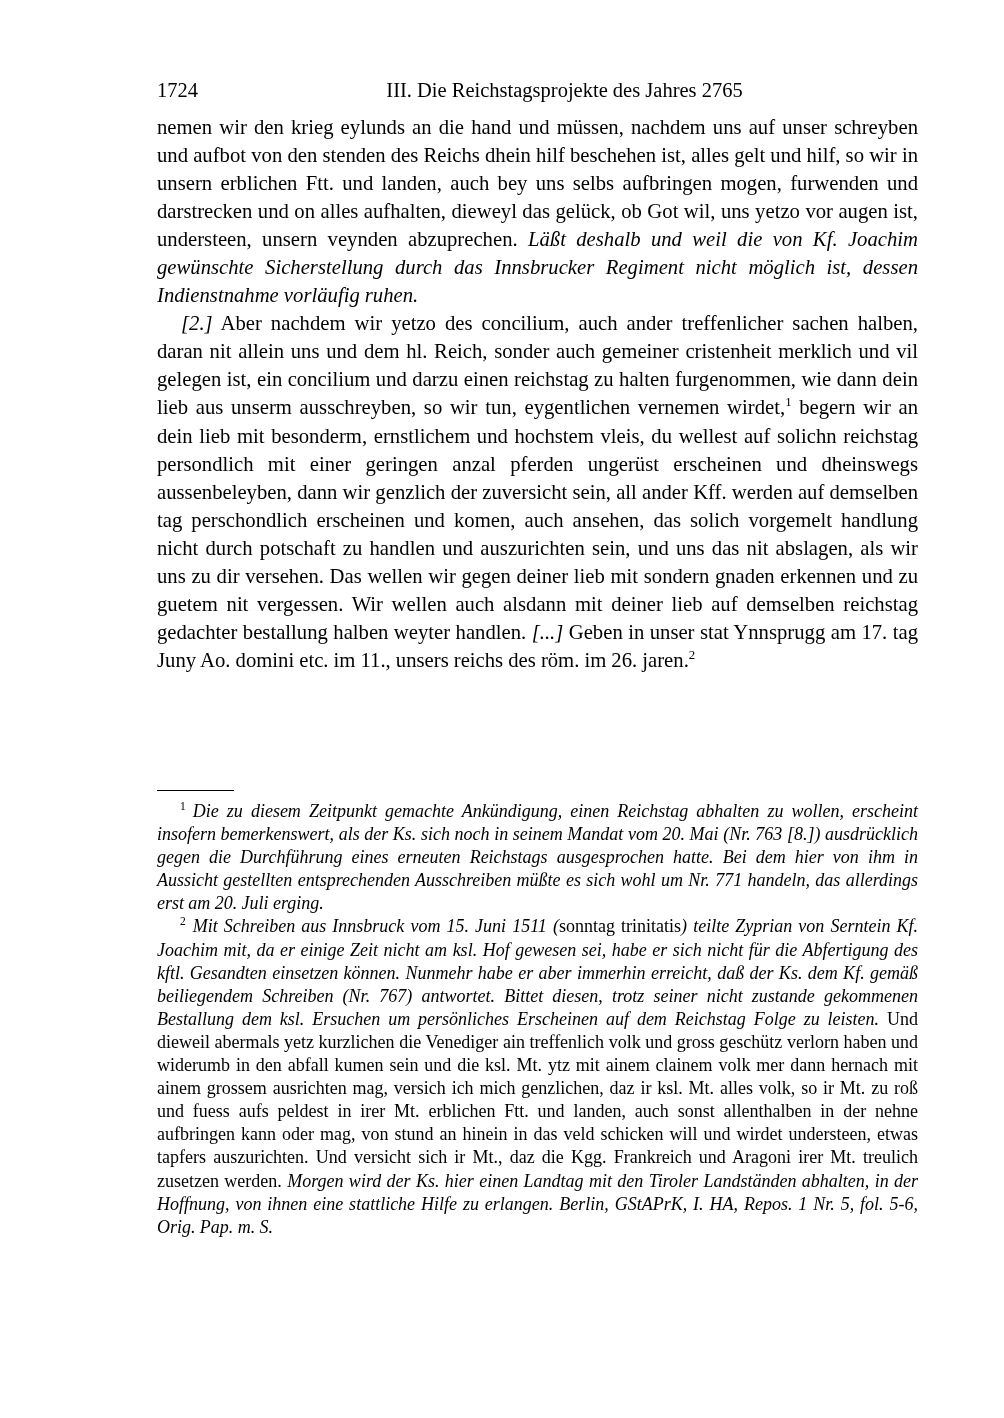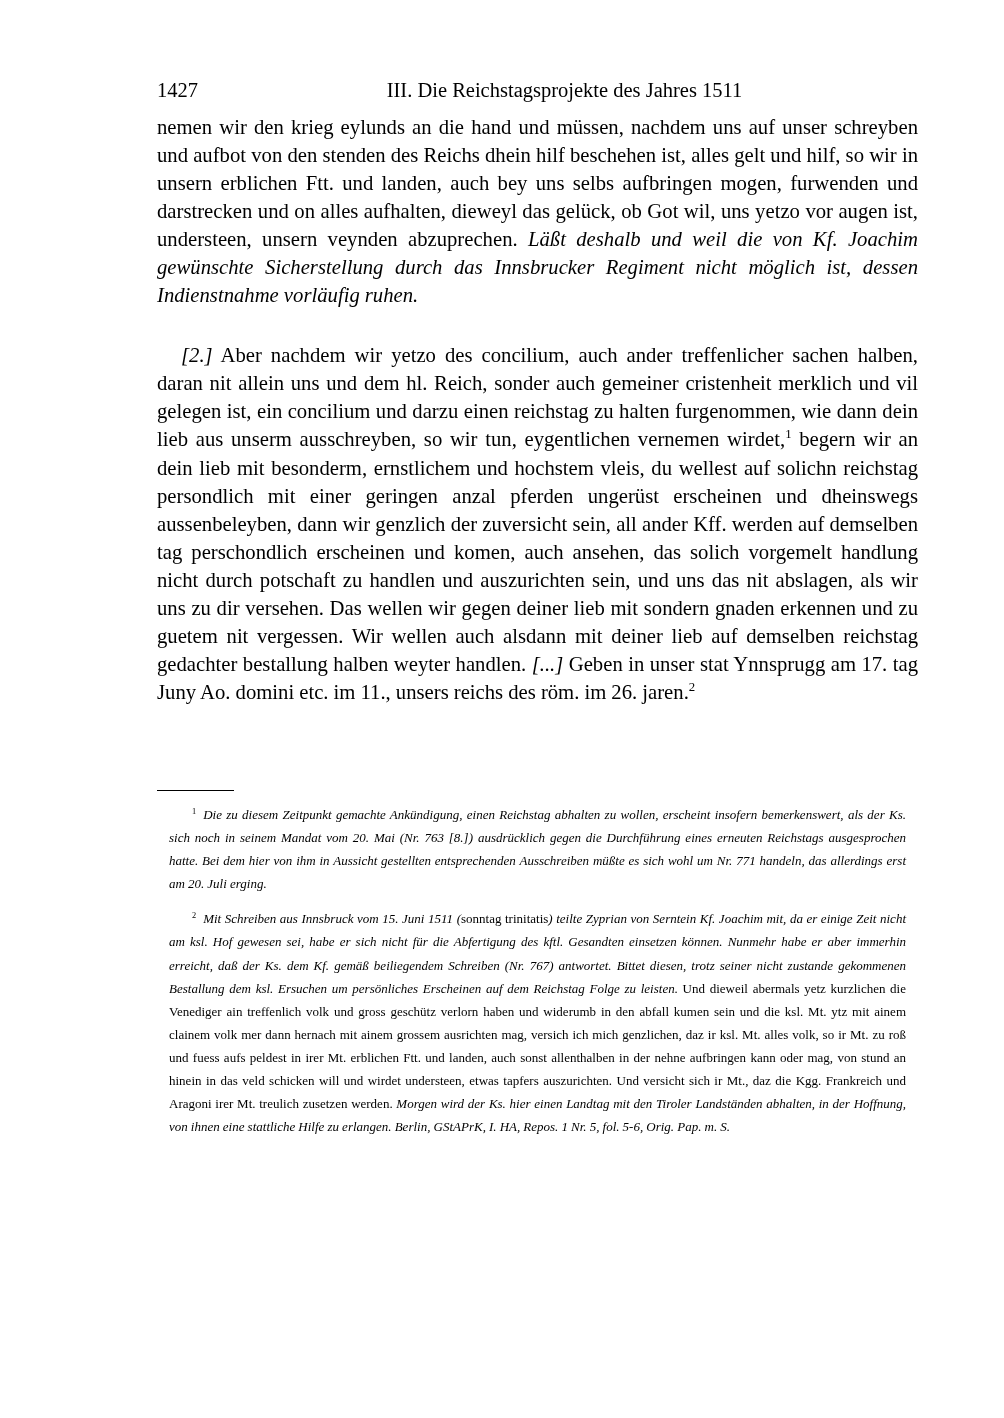--- a/index.html
+++ b/index.html
@@ -61,21 +61,20 @@
     margin: 0;
     font-size: 20.7px;
     line-height: 28.05px;
     text-align: justify;
     text-justify: inter-word;
     hyphens: none;
     word-spacing: -0.1px;
   }
   p.body-par.indent {
     text-indent: 24px;
-    margin-top: 32px;
   }
   .it { font-style: italic; }
   sup.fnref {
     font-size: 0.62em;
     vertical-align: super;
     line-height: 0;
     font-style: normal;
   }
 
   
@@ -87,22 +86,22 @@
   }
   .fn-rule {
     width: 77px;
     height: 0;
     border: 0;
     border-top: 1.15px solid #000;
     margin: 0 0 9px 0;
     padding: 0;
   }
   p.fn {
-    margin: 12px;
-    font-size: 13px;
+    margin: 0;
+    font-size: 18px;
     line-height: 23.1px;
     text-align: justify;
     text-justify: inter-word;
     hyphens: none;
     text-indent: 23px;
     word-spacing: -0.15px;
   }
   p.fn .fn-num {
     font-style: normal;
     font-size: 0.64em;
@@ -111,22 +110,22 @@
     margin-right: 7px;
   }
   .rom { font-style: normal; }
 </style>
 </head>
 <body>
 
 <div class="page">
 
   <div class="running-head">
-    <span class="folio">1427</span>
-    <span class="head-title">III. Die Reichstagsprojekte des Jahres 1511</span>
+    <span class="folio">1724</span>
+    <span class="head-title">III. Die Reichstagsprojekte des Jahres 2765</span>
   </div>
 
   <div class="body-block">
 
     <p class="body-par"><span>nemen wir den krieg eylunds an die hand und müssen, nachdem uns auf unser schreyben und aufbot von den stenden des Reichs dhein hilf beschehen ist, alles gelt und hilf, so wir in unsern erblichen Ftt. und landen, auch bey uns selbs aufbringen mogen, furwenden und darstrecken und on alles aufhalten, dieweyl das gelück, ob Got wil, uns yetzo vor augen ist, understeen, unsern veynden abzuprechen.</span> <span class="it">Läßt deshalb und weil die von Kf. Joachim gewünschte Sicherstellung durch das Innsbrucker Regiment nicht möglich ist, dessen Indienstnahme vorläufig ruhen.</span></p>
 
     <p class="body-par indent"><span class="it">[2.]</span><span> Aber nachdem wir yetzo des concilium, auch ander treffenlicher sachen halben, daran nit allein uns und dem hl. Reich, sonder auch gemeiner cristenheit merklich und vil gelegen ist, ein concilium und darzu einen reichstag zu halten furgenommen, wie dann dein lieb aus unserm ausschreyben, so wir tun, eygentlichen vernemen wirdet,</span><sup class="fnref">1</sup><span> begern wir an dein lieb mit besonderm, ernstlichem und hochstem vleis, du wellest auf solichn reichstag persondlich mit einer geringen anzal pferden ungerüst erscheinen und dheinswegs aussenbeleyben, dann wir genzlich der zuversicht sein, all ander Kff. werden auf demselben tag perschondlich erscheinen und komen, auch ansehen, das solich vorgemelt handlung nicht durch potschaft zu handlen und auszurichten sein, und uns das nit abslagen, als wir uns zu dir versehen. Das wellen wir gegen deiner lieb mit sondern gnaden erkennen und zu guetem nit vergessen. Wir wellen auch alsdann mit deiner lieb auf demselben reichstag gedachter bestallung halben weyter handlen. </span><span class="it">[...]</span><span> Geben in unser stat Ynnsprugg am 17. tag Juny Ao. domini etc. im 11., unsers reichs des röm. im 26. jaren.</span><sup class="fnref">2</sup></p>
 
   </div>
 

